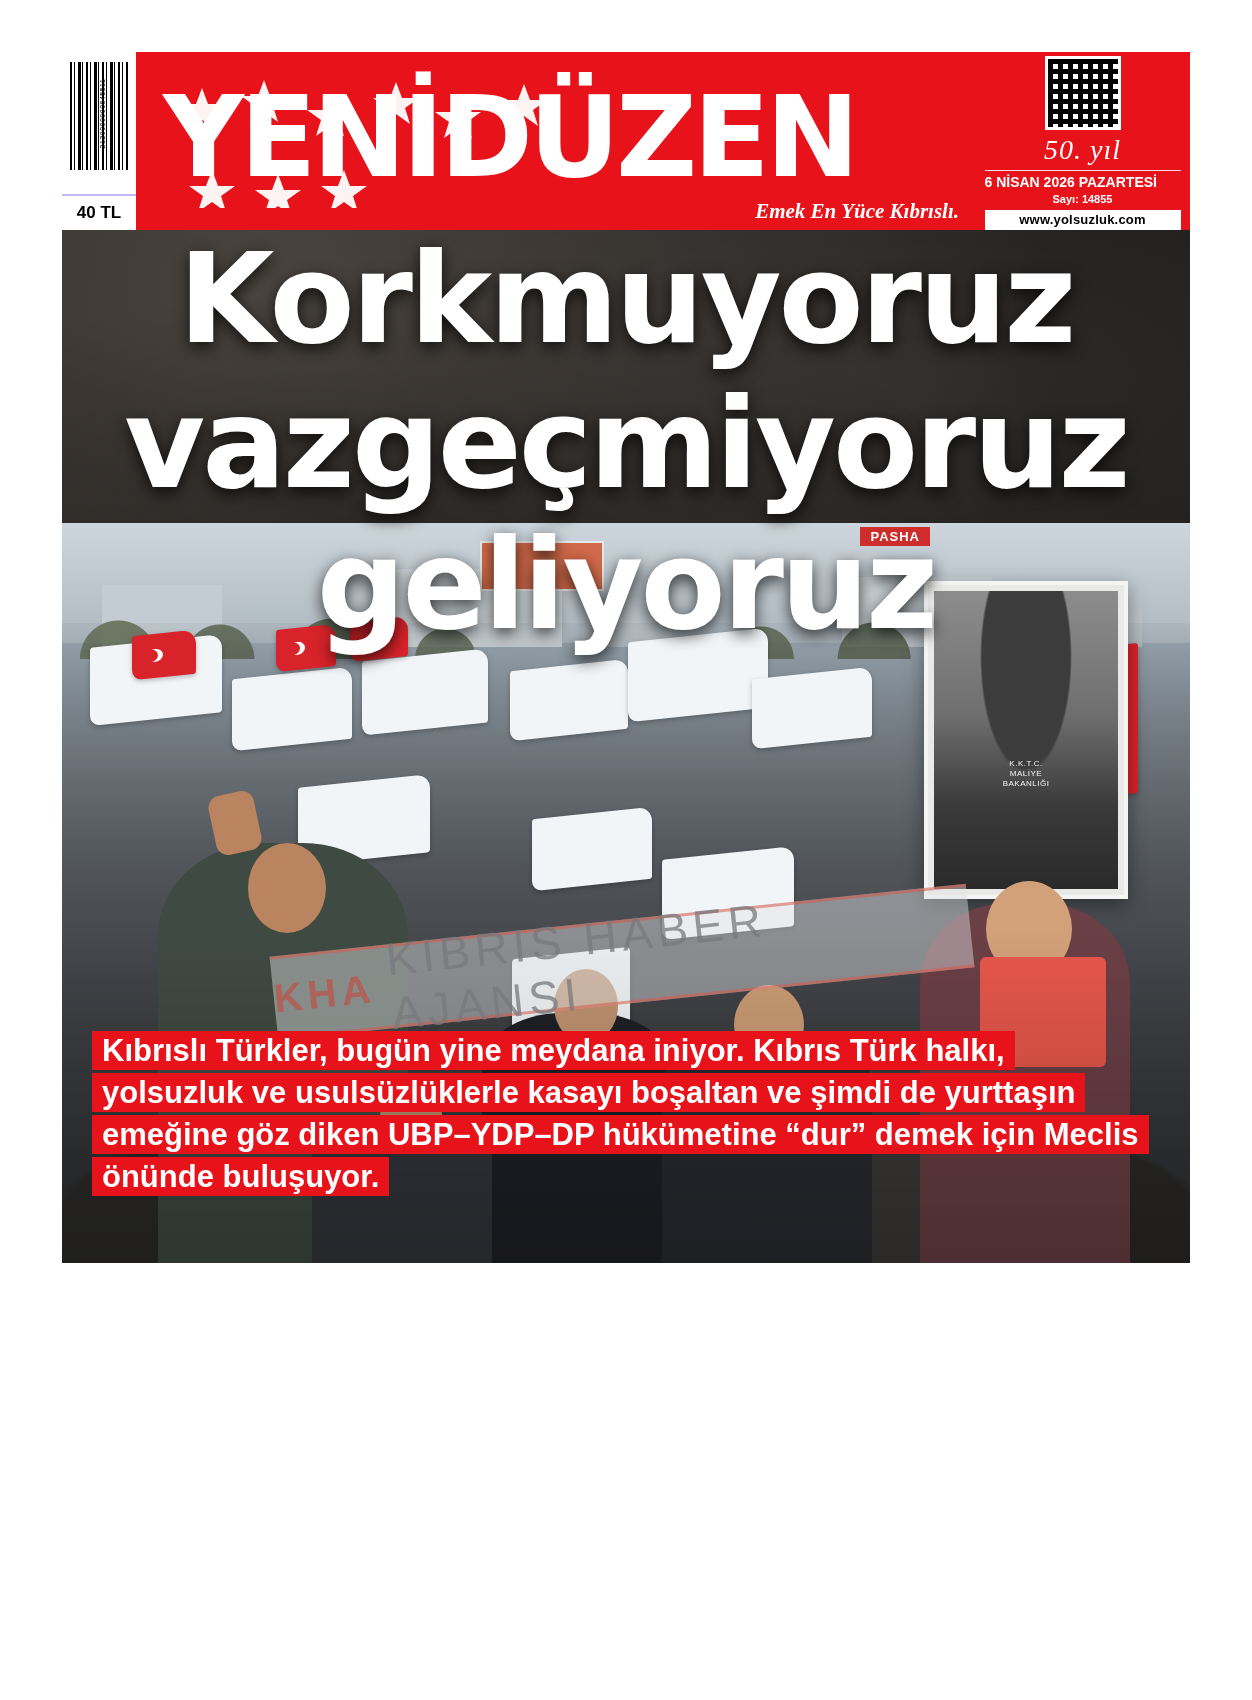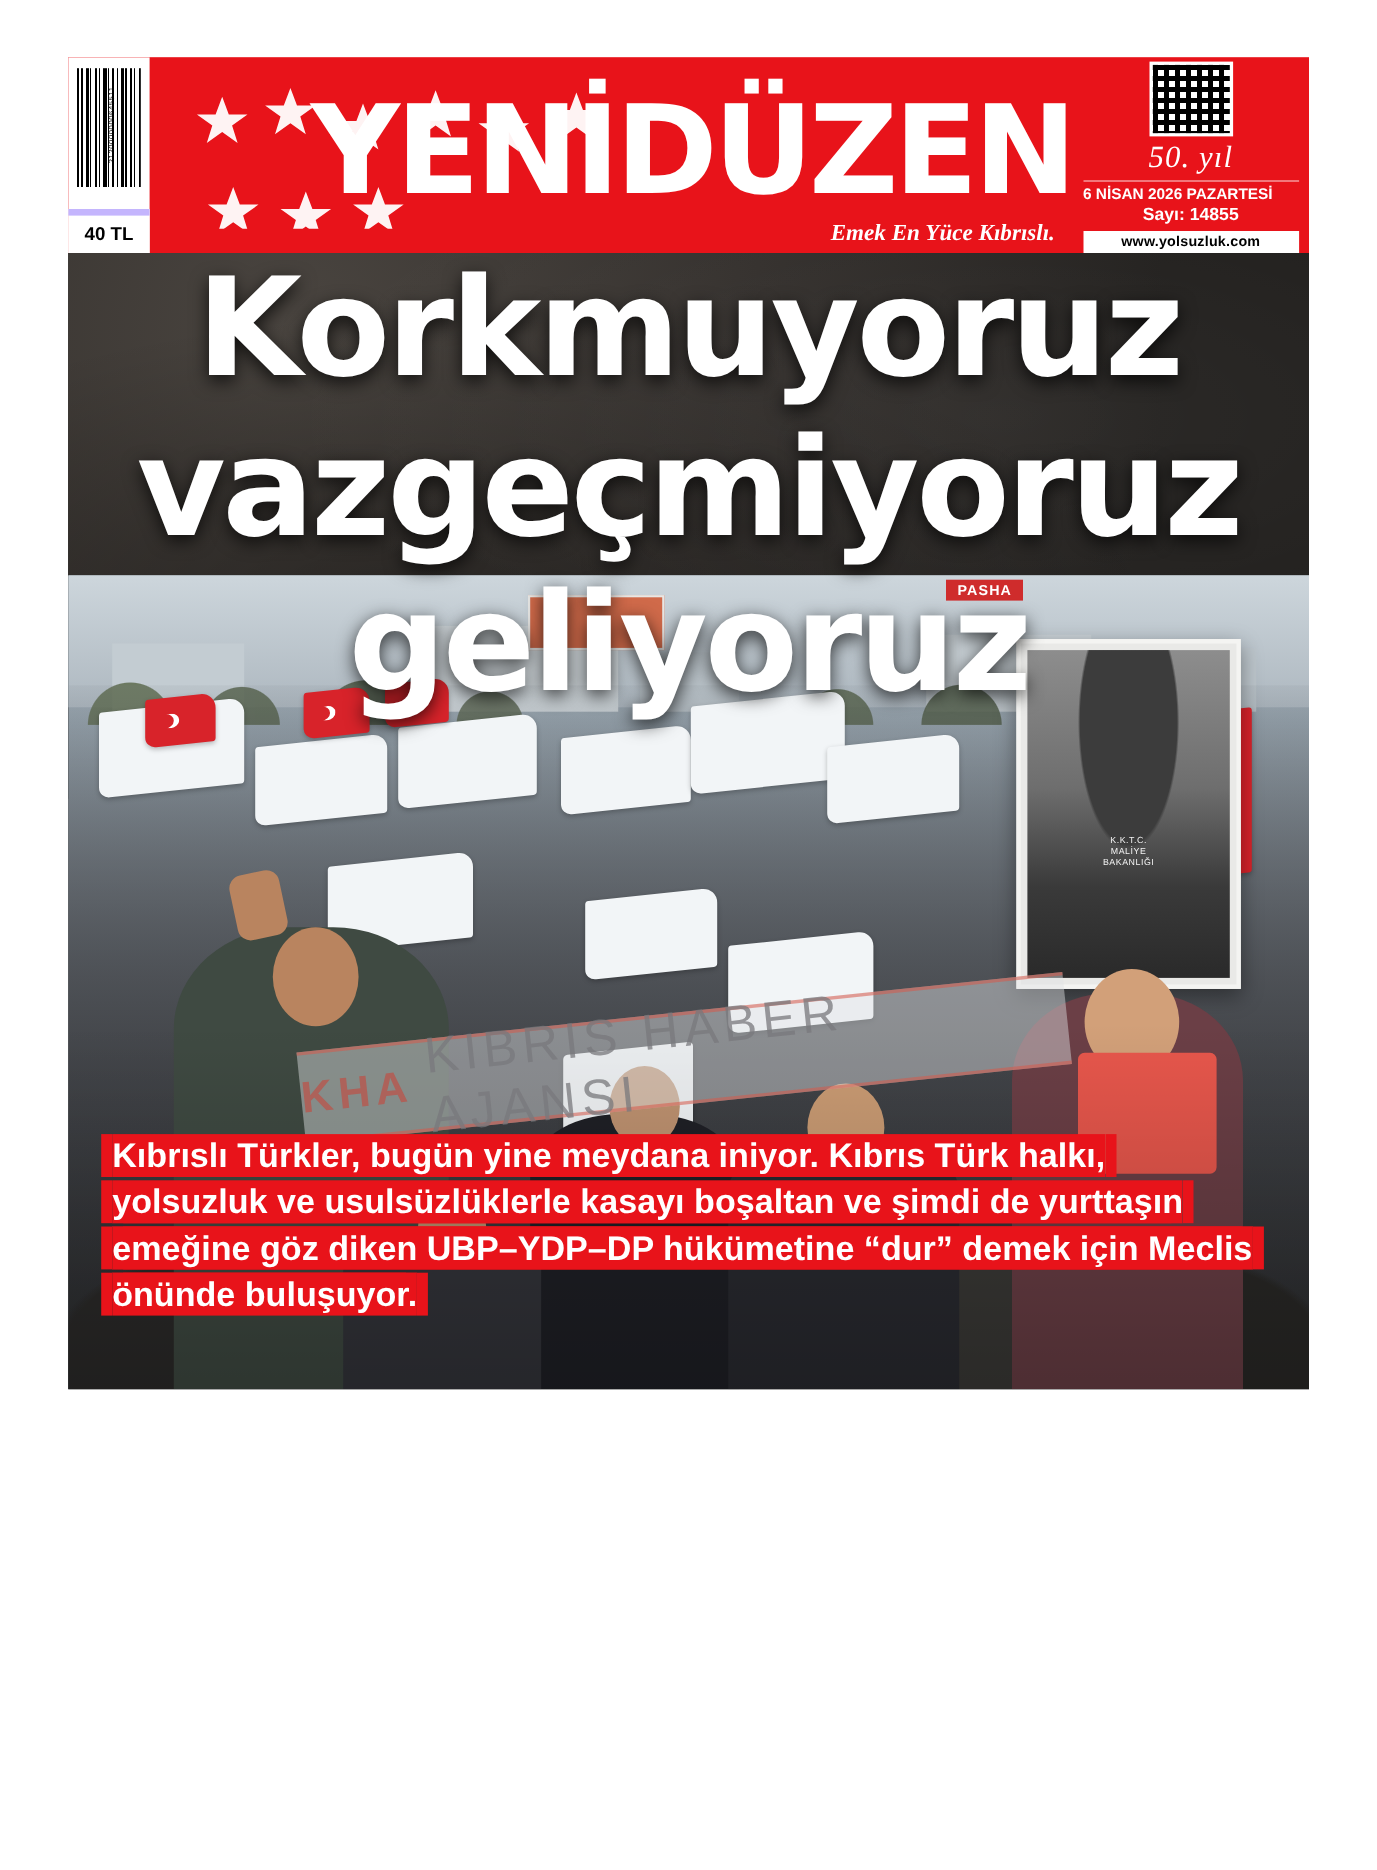--- a/index.html
+++ b/index.html
@@ -70,30 +70,29 @@
     left: 0;
     width: 74px;
     height: 34px;
     background: #ffffff;
     color: #000;
     font-size: 17px;
     font-weight: bold;
     display: flex;
     align-items: center;
     justify-content: center;
-    border-top: 6px solid #c4b5fd;
+    border-top: 2px solid #c4b5fd;
   }
   .logo-wrap {
     flex: 1;
     position: relative;
     display: flex;
     flex-direction: column;
     justify-content: center;
     padding-left: 27px;
-    text-align: right;
   }
   .logo-text {
     font-family: "DejaVu Sans", sans-serif;
     font-weight: bold;
     font-size: 112px;
     line-height: 0.92;
     color: #ffffff;
     letter-spacing: -4px;
     margin-top: -6px;
     position: relative;
@@ -156,21 +155,21 @@
     font-size: 14px;
     font-weight: bold;
     color: #ffffff;
     margin-top: 4px;
     border-top: 1px solid rgba(255,255,255,.85);
     padding-top: 3px;
     width: 196px;
     text-align: left;
   }
   .issue {
-    font-size: 16px;
+    font-size: 11px;
     font-weight: bold;
     color: #ffffff;
     margin-top: 3px;
     text-align: right;
   }
   .website {
     margin-top: 5px;
     background: #ffffff;
     color: #000;
     font-size: 13px;

